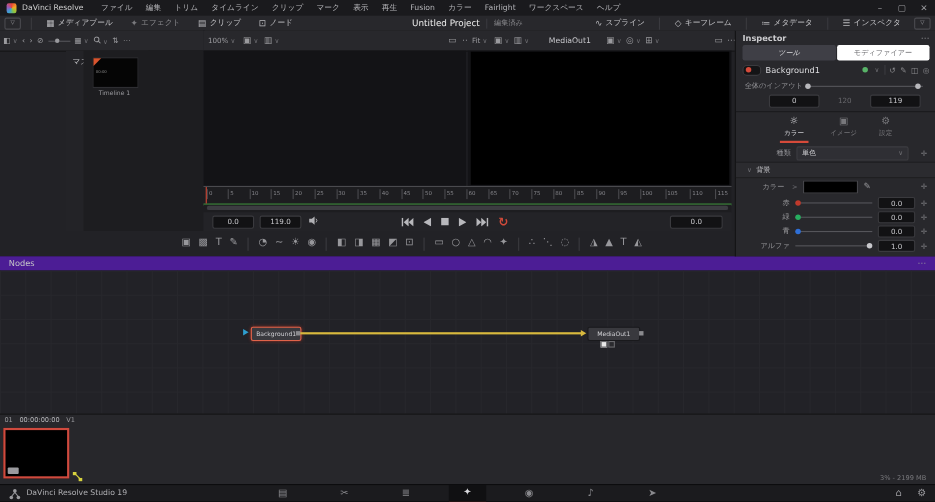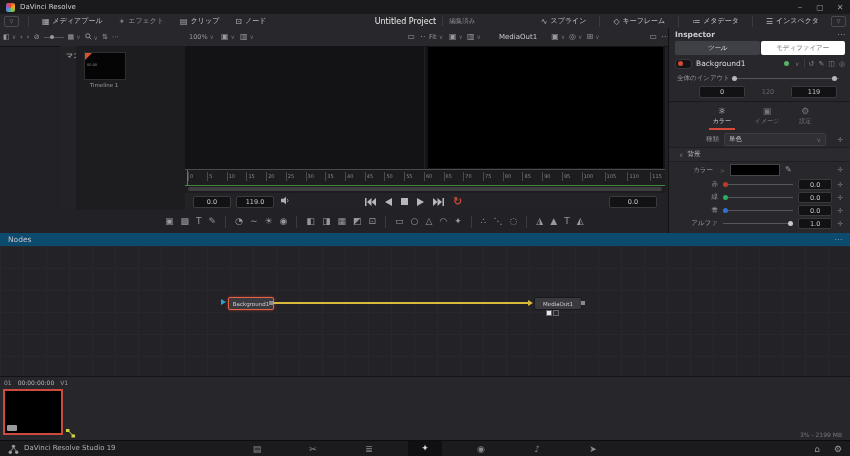--- a/index.html
+++ b/index.html
@@ -69,21 +69,21 @@
     display:flex;align-items:center;justify-content:center;color:#c8c8cc;font-size:6.5px;padding:0 3px;}
   #t-center{position:absolute;left:180px;display:flex;align-items:center;gap:9px;}
   #t-center svg{display:block;}
   .loop{color:#cf4a3a;font-size:11px;font-weight:bold;line-height:1;}
   
   #fusionbar{left:0;top:210px;width:850px;height:23px;background:#222226;border-bottom:1px solid #131315;display:flex;align-items:center;}
   #fusion-tools{display:flex;align-items:center;margin-left:165px;gap:7px;}
   #fusion-tools .tool{color:#98989c;font-size:9px;line-height:1;}
   #fusion-tools .gsep{width:1px;height:12px;background:#3a3a3f;margin:0 2px;}
   
-  #nodeshead{left:0;top:233px;width:850px;height:13px;background:#0c4a6e;border-bottom:1px solid #141416;display:flex;align-items:center;}
+  #nodeshead{left:0;top:233px;width:850px;height:13px;background:#4c1d95;border-bottom:1px solid #141416;display:flex;align-items:center;}
   #nodeshead .ttl{color:#c4c4c8;font-size:7.5px;margin-left:8px;}
   #nodeshead .more{margin-left:auto;margin-right:8px;color:#9a9a9e;}
   #graph{left:0;top:246px;width:850px;height:130px;background:#222227;
     background-image:linear-gradient(#27272c 1px,transparent 1px),linear-gradient(90deg,#27272c 1px,transparent 1px);
     background-size:23px 22px;}
   .node{position:absolute;height:11px;border-radius:2px;background:#39393e;border:1px solid #19191c;
     display:flex;align-items:center;justify-content:center;color:#cfcfd3;font-size:5.5px;}
   #node-bg{left:228px;top:51px;width:44px;border:1px solid #e0634a;box-shadow:0 0 3px #a03325;}
   #node-out{left:534px;top:51px;width:46px;}
   .outport{position:absolute;width:4px;height:4px;background:#8a8a8e;top:55px;}
@@ -153,20 +153,21 @@
   #statusbar .rt{margin-left:auto;margin-right:8px;display:flex;gap:14px;color:#9a9a9e;font-size:9px;}
 </style>
 </head>
 <body>
 
 <div id="app">
 
   <div id="menubar" class="abs">
     <span class="logo"></span>
     <span class="app">DaVinci Resolve</span>
+    <span id="menu-items"><span>ファイル</span><span>編集</span><span>トリム</span><span>タイムライン</span><span>クリップ</span><span>マーク</span><span>表示</span><span>再生</span><span>Fusion</span><span>カラー</span><span>Fairlight</span><span>ワークスペース</span><span>ヘルプ</span></span>
     <span id="win-controls">
       <span>–</span>
       <span>▢</span>
       <span>✕</span>
     </span>
   </div>
 
   <div id="topbar" class="abs">
     <span class="togglebox">
         <span>▽</span>

